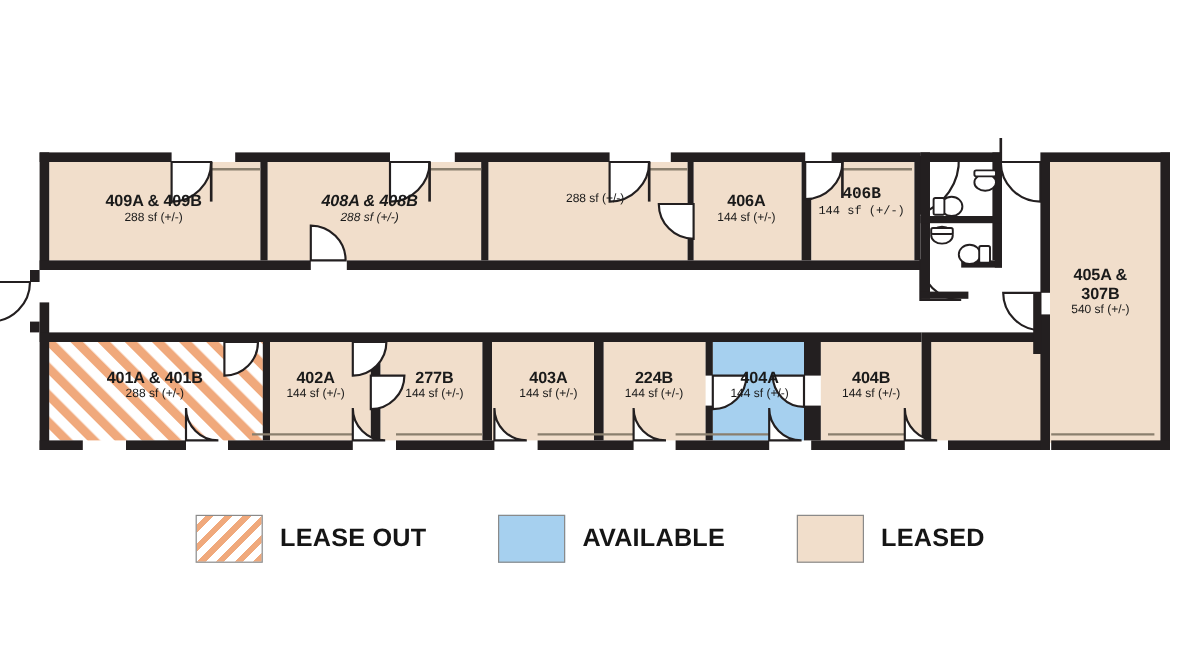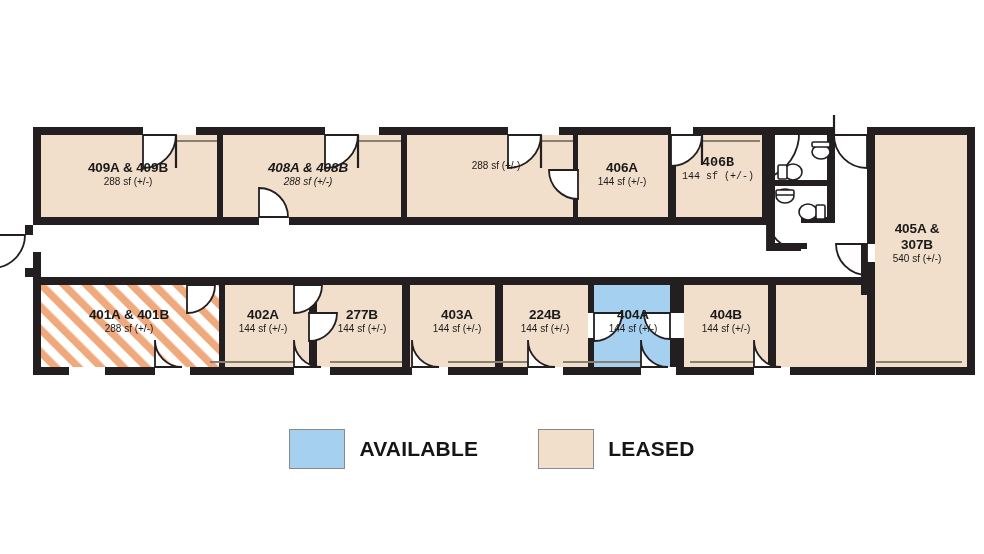--- a/index.html
+++ b/index.html
@@ -346,20 +346,24 @@
     <span class="room-area">144 sf (+/-)</span>
   </div>
 
   <div class="room-label" style="left:676px; top:307px; width:100px;">
     <span class="room-name">404B</span>
     <span class="room-area">144 sf (+/-)</span>
   </div>
 
   <div class="legend">
 
+    <div class="legend-item">
+      <div class="legend-swatch leaseout"></div>
+      <div class="legend-label">LEASE OUT</div>
+    </div>
 
     <div class="legend-item">
       <div class="legend-swatch available"></div>
       <div class="legend-label">AVAILABLE</div>
     </div>
 
     <div class="legend-item">
       <div class="legend-swatch leased"></div>
       <div class="legend-label">LEASED</div>
     </div>

